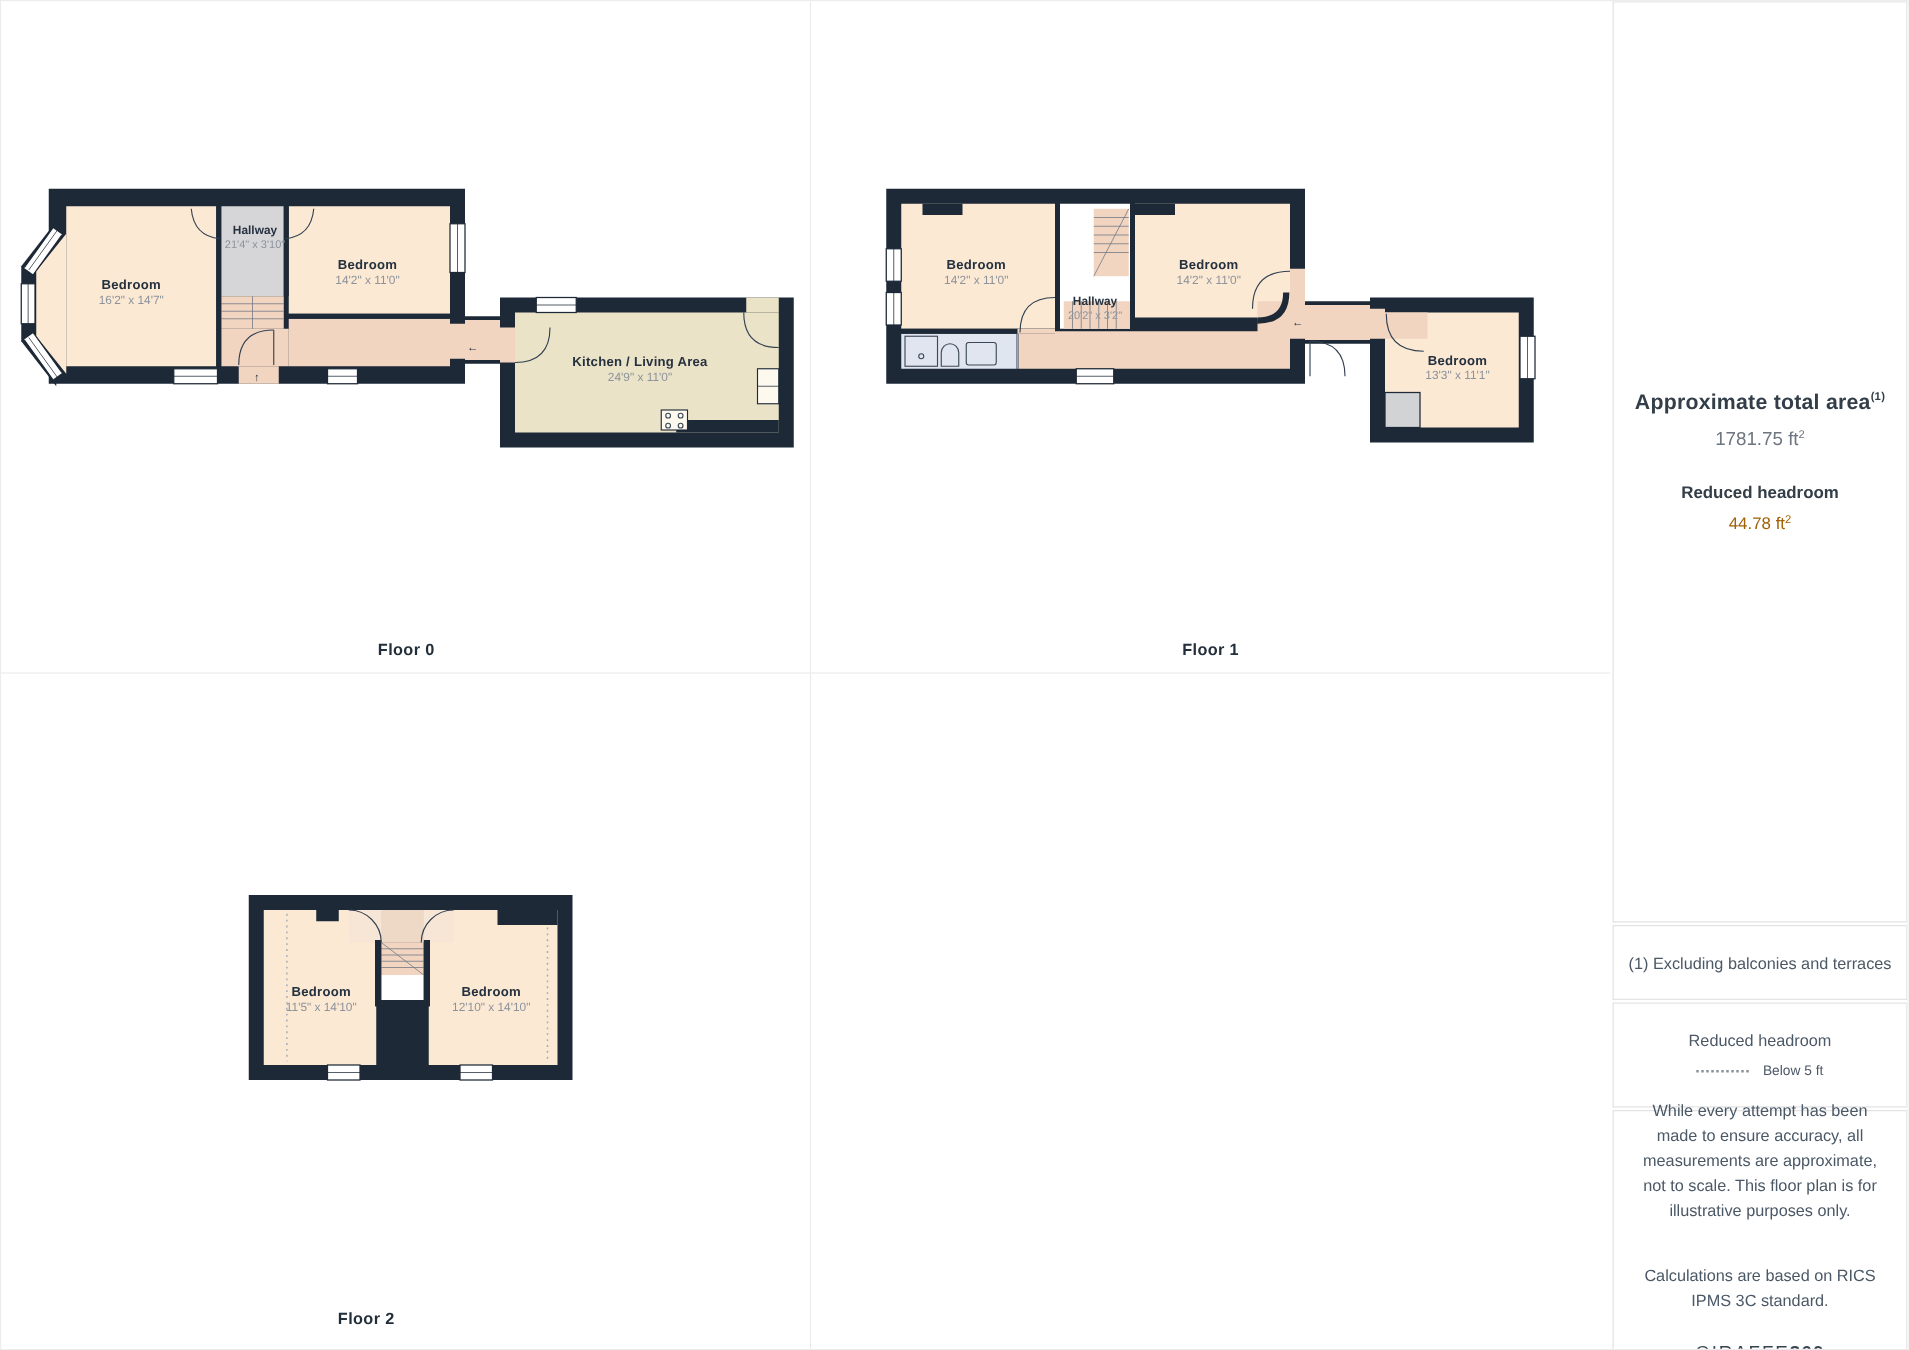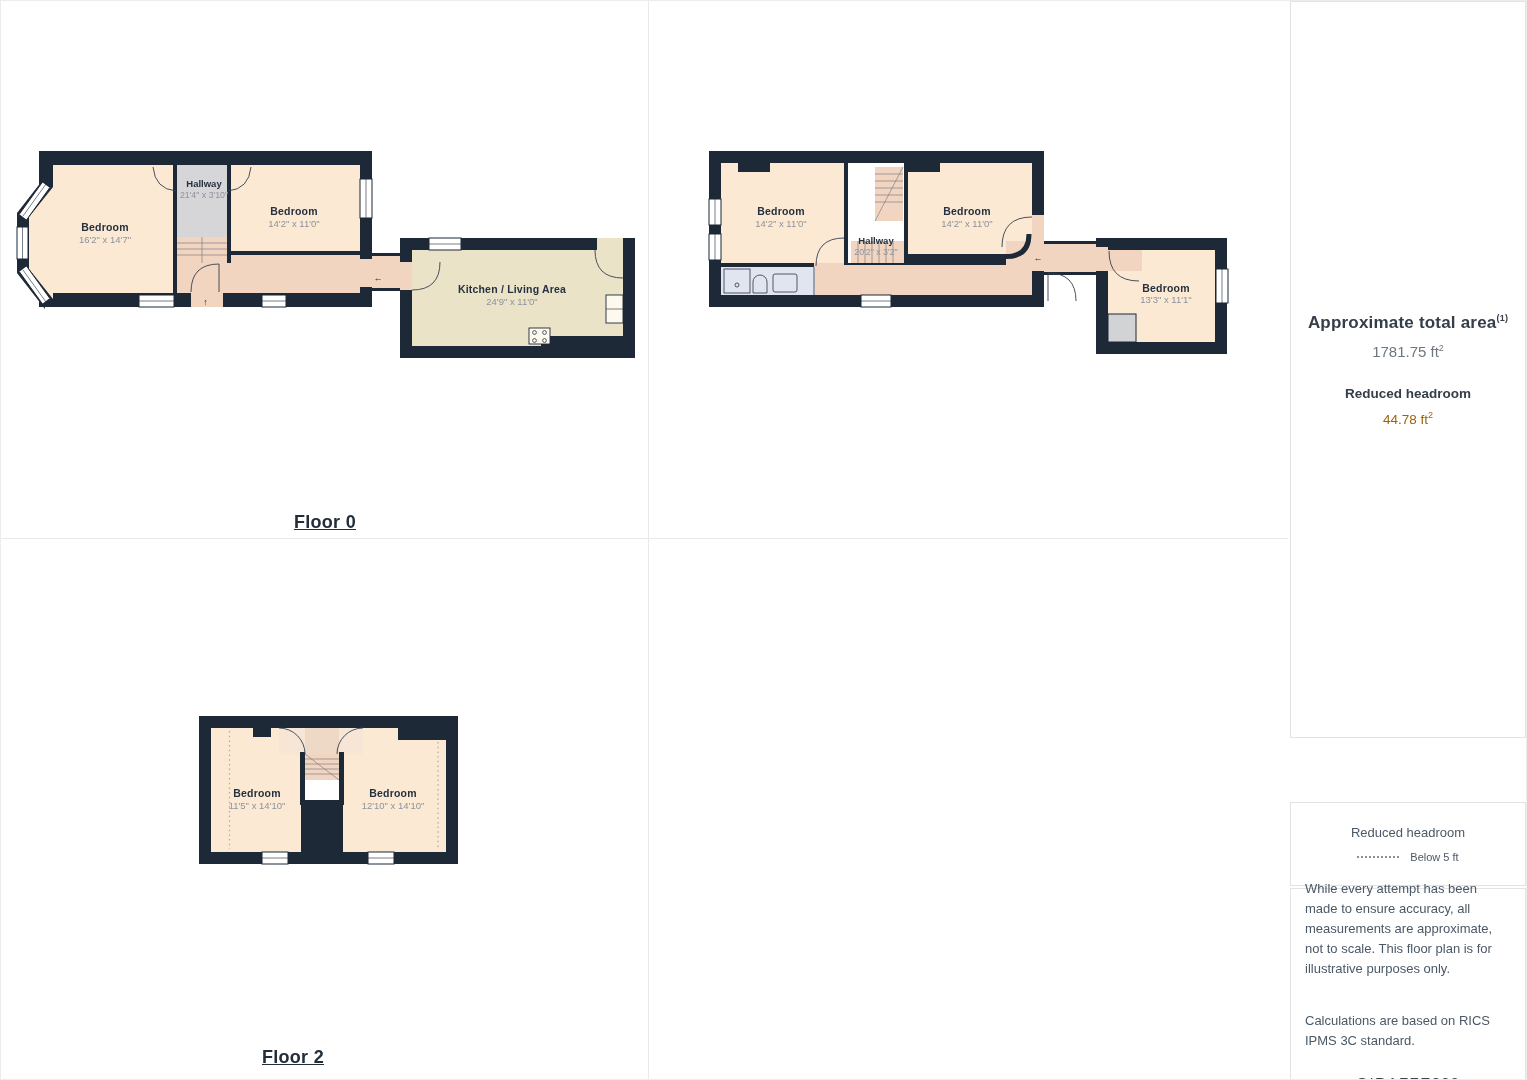--- a/index.html
+++ b/index.html
@@ -7,22 +7,22 @@
     position:relative;width:1527px;height:1080px;background:#ffffff;
     font-family:"Liberation Sans",sans-serif;overflow:hidden;
     border:1px solid #ececec;box-sizing:border-box;
   }
   .cell{position:absolute;box-sizing:border-box;background:#fff;}
   #cell-f0{left:0;top:0;width:648px;height:538px;border-right:1px solid #e9e9e9;border-bottom:1px solid #e9e9e9;}
   #cell-f1{left:648px;top:0;width:639px;height:538px;border-bottom:1px solid #e9e9e9;}
   #cell-f2{left:0;top:538px;width:648px;height:542px;border-right:1px solid #e9e9e9;}
   #cell-empty{left:648px;top:538px;width:639px;height:542px;}
   .floor-label{
-    position:absolute;text-align:center;font-size:18px;font-weight:700;
-    color:#222e3a;letter-spacing:.3px;text-decoration:underline;
+    position:absolute;text-align:center;font-size:13px;font-weight:700;
+    color:#222e3a;letter-spacing:.3px;
   }
   #label-f0{left:0;top:511px;width:648px;}
   #label-f1{left:648px;top:511px;width:639px;}
   #label-f2{left:0;top:1046px;width:584px;}
   svg{display:block;}
 
   
   .wall{fill:#1d2937;}
   .room{fill:#fbe9d3;}
   .corr{fill:#f1d5c1;}
@@ -43,21 +43,21 @@
   .rdims{font:400 9.5px "Liberation Sans",sans-serif;fill:#8d939c;text-anchor:middle;}
   .rname-sm{font:700 9.5px "Liberation Sans",sans-serif;fill:#25313f;text-anchor:middle;}
   .rdims-sm{font:400 8.8px "Liberation Sans",sans-serif;fill:#8d939c;text-anchor:middle;}
   .symb{font:400 9px "Liberation Sans",sans-serif;fill:#1d2937;text-anchor:middle;}
 
   
   .side-box{
     position:absolute;left:1289px;width:236px;background:#fff;
     border:1px solid #e3e3e3;box-sizing:border-box;
     display:flex;flex-direction:column;align-items:center;justify-content:center;
-    text-align:left;color:#4b5866;
+    text-align:center;color:#4b5866;
   }
   #side-main{top:0;height:737px;}
   #side-note{top:739px;height:60px;}
   #side-legend{top:801px;height:84px;}
   #side-disc{top:887px;height:193px;}
   .area-title{font-size:17px;font-weight:700;color:#333e48;letter-spacing:.2px;}
   .area-title sup,.ft-sup{font-size:9px;}
   .area-value{font-size:15px;color:#6e7681;margin-top:10px;}
   .hr-title{font-size:13.5px;font-weight:700;color:#333e48;margin-top:26px;}
   .hr-value{font-size:13.5px;color:#a16207;margin-top:9px;}
@@ -332,29 +332,33 @@
       <g>
         <text x="392" y="258" class="rname">Bedroom</text>
         <text x="392" y="270" class="rdims">12'10" x 14'10"</text>
       </g>
     </svg>
   </div>
 
   <div class="cell" id="cell-empty"></div>
 
   <div class="floor-label" id="label-f0">Floor 0</div>
+  <div class="floor-label" id="label-f1">Floor 1</div>
   <div class="floor-label" id="label-f2">Floor 2</div>
 
   <div class="side-box" id="side-main">
     <div class="area-title"><span>Approximate total area</span><sup>(1)</sup></div>
     <div class="area-value"><span>1781.75 ft</span><sup class="ft-sup">2</sup></div>
     <div class="hr-title">Reduced headroom</div>
     <div class="hr-value"><span>44.78 ft</span><sup class="ft-sup">2</sup></div>
   </div>
 
+  <div class="side-box" id="side-note">
+    <div class="note-text">(1) Excluding balconies and terraces</div>
+  </div>
 
   <div class="side-box" id="side-legend">
     <div class="legend-title">Reduced headroom</div>
     <div class="legend-row">
       <span class="dots"></span>
       <span>Below 5 ft</span>
     </div>
   </div>
 
   <div class="side-box" id="side-disc">

